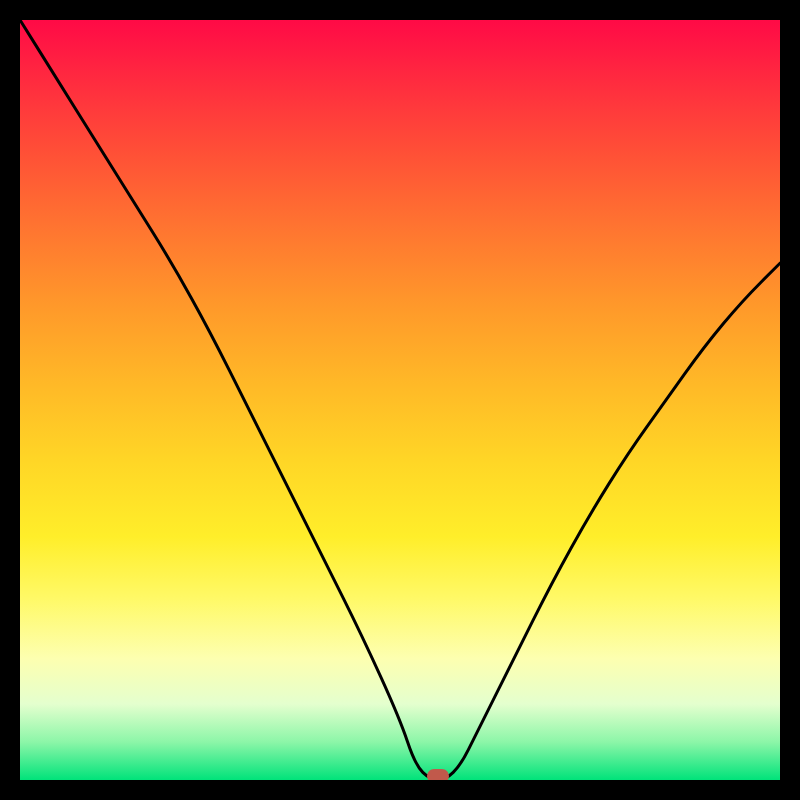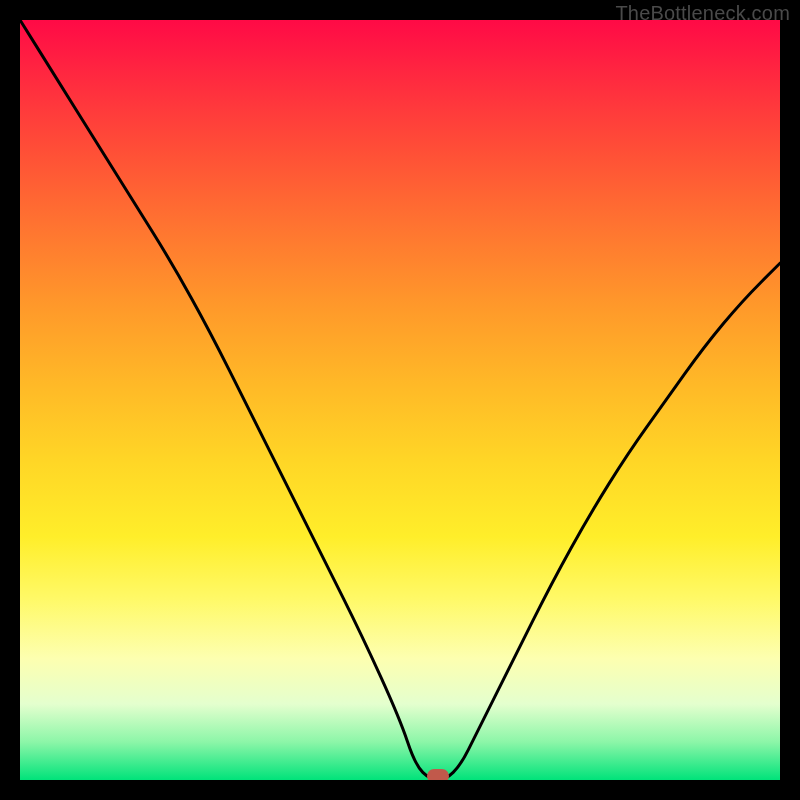--- a/index.html
+++ b/index.html
@@ -68,21 +68,20 @@
     background: #c1594b;
     border-radius: 7px;
     transform: translate(-50%, -50%);
   }
 </style>
 </head>
 <body>
 
 <div class="frame">
 
-  <div class="watermark">TheBottleneck.com</div>
 
   <div class="plot-area">
     <div class="gradient-bg"></div>
 
     <svg class="curve" viewBox="0 0 760 760" preserveAspectRatio="none">
       <path id="curve-path" d="M 0 0 Q 0 0 19 30.399999999999977 Q 38 60.799999999999955 57 91.19999999999999 Q 76 121.60000000000002 95 152 Q 114 182.39999999999998 133 212.79999999999995 Q 152 243.19999999999993 171 277.4 Q 190 311.6 209 349.6 Q 228 387.6 247 425.6 Q 266 463.59999999999997 285 501.6 Q 304 539.6 323 577.6 Q 342 615.6 361 657.4000000000001 Q 380 699.2 387.6 722 Q 395.2 744.8 402.8 752.4 Q 410.40000000000003 760 418 760 Q 425.6 760 433.2 752.4 Q 440.79999999999995 744.8 448.4 729.5999999999999 Q 456 714.4 475 676.4 Q 494 638.4 513 600.4 Q 532 562.4 551 528.2 Q 570 494 589 463.6 Q 608 433.2 627 406.6 Q 646 380 665 353.4 Q 684 326.8 703 304 Q 722 281.2 741 262.19999999999993 T 760 243.19999999999993" fill="none" stroke="#000" stroke-width="3" stroke-linejoin="round" stroke-linecap="round"></path>
     </svg>
 
     <div class="marker" id="marker" style="left: 418px; top: 756px;"></div>
   </div>

